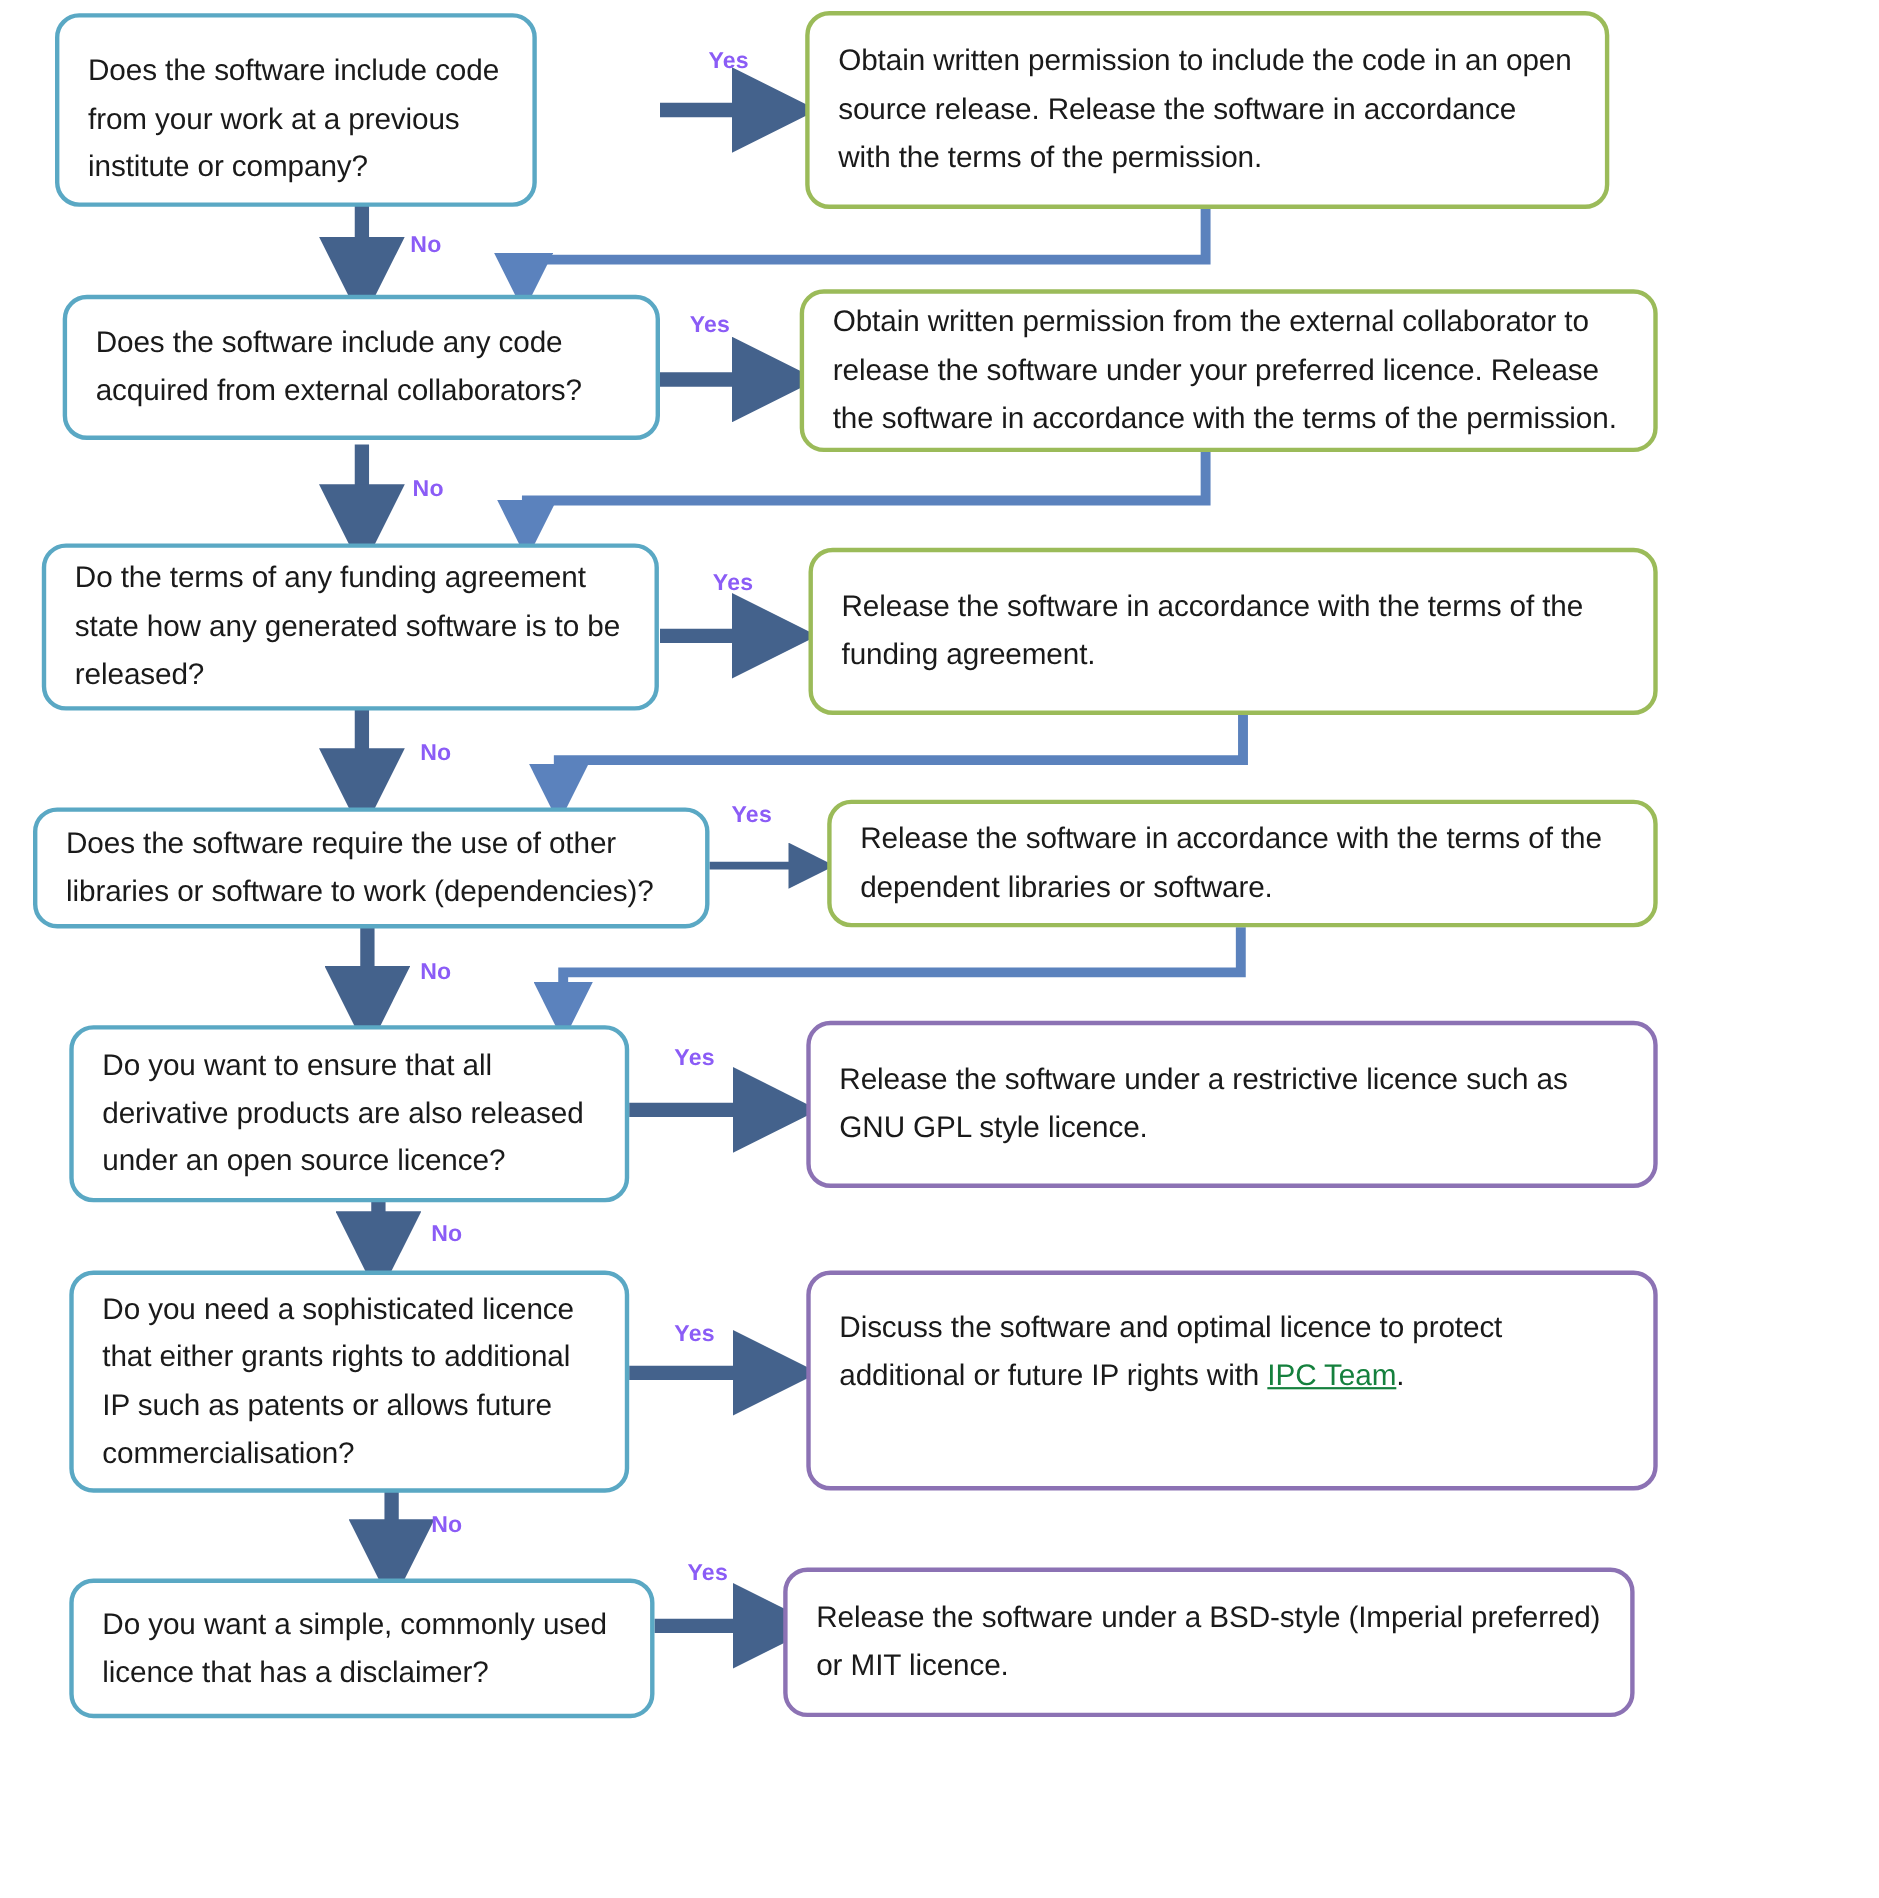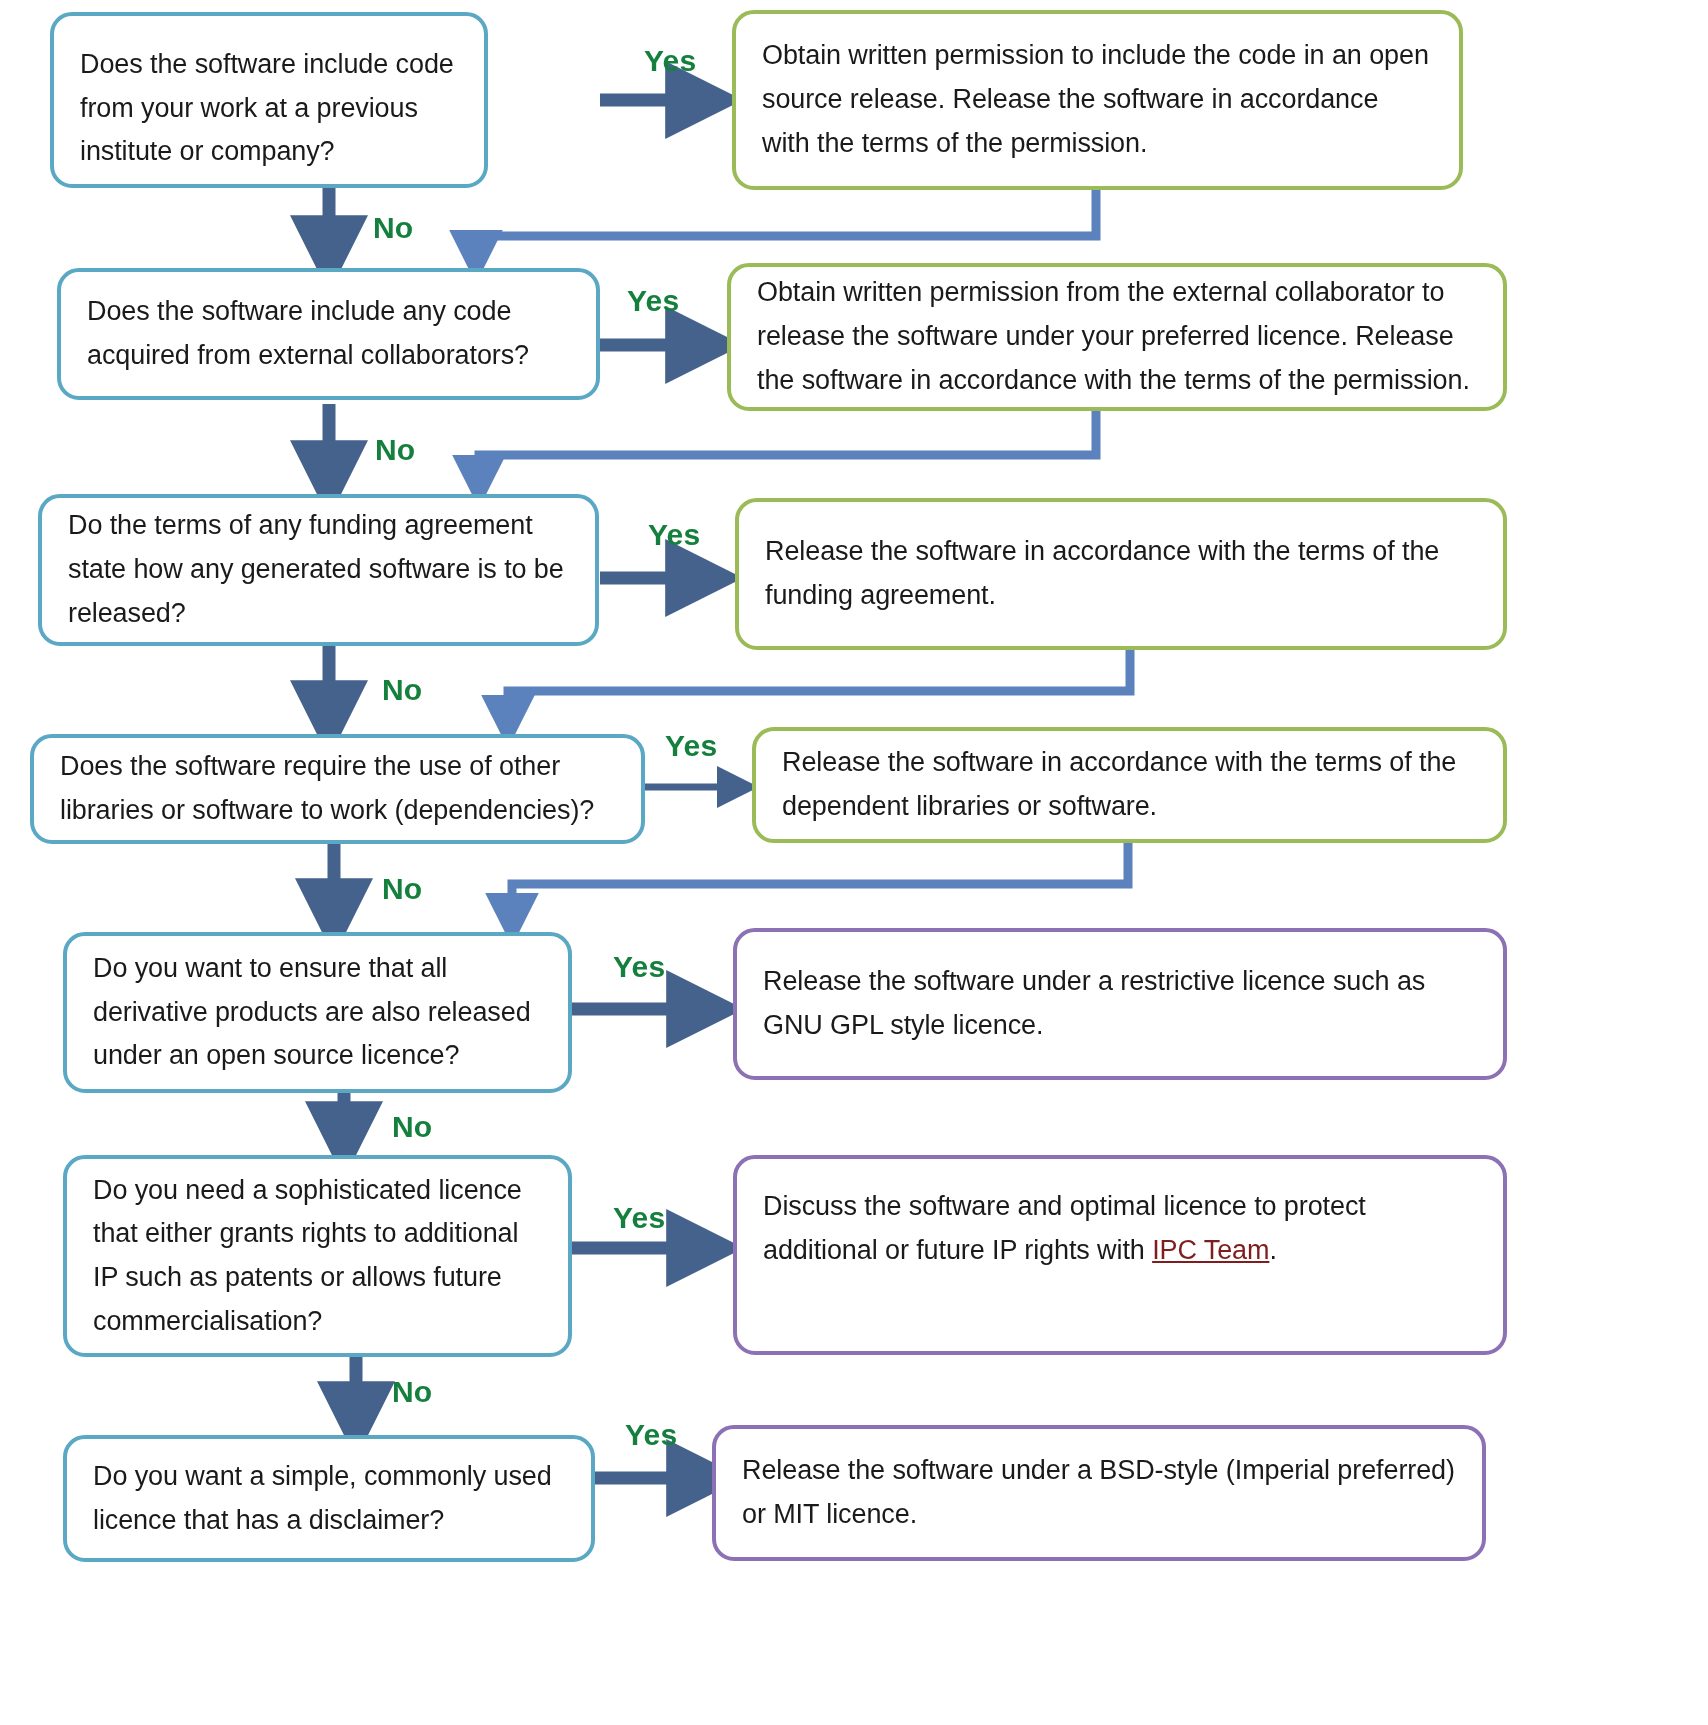--- a/index.html
+++ b/index.html
@@ -36,39 +36,39 @@
     letter-spacing: -0.1px;
     width: 100%;
   }
   .q-node { border: 4px solid #5aa8c4; }
   .a-green { border: 4px solid #9bbb59; }
   .a-purple { border: 4px solid #8c72b4; }
 
   
   .edge-label {
     position: absolute;
-    font-size: 30px;
+    font-size: 21px;
     font-weight: bold;
-    color: #15803d;
+    color: #8b5cf6;
     letter-spacing: 0.2px;
     white-space: nowrap;
   }
 
   
   #arrows {
     position: absolute;
     left: 0;
     top: 0;
     width: 1708px;
     height: 1725px;
     pointer-events: none;
   }
 
   .link {
-    color: #7f1d1d;
+    color: #15803d;
     text-decoration: underline;
   }
 </style>
 </head>
 <body>
 
 <div id="canvas">
 
   <svg id="arrows" viewBox="0 0 1708 1725">
     <defs>

